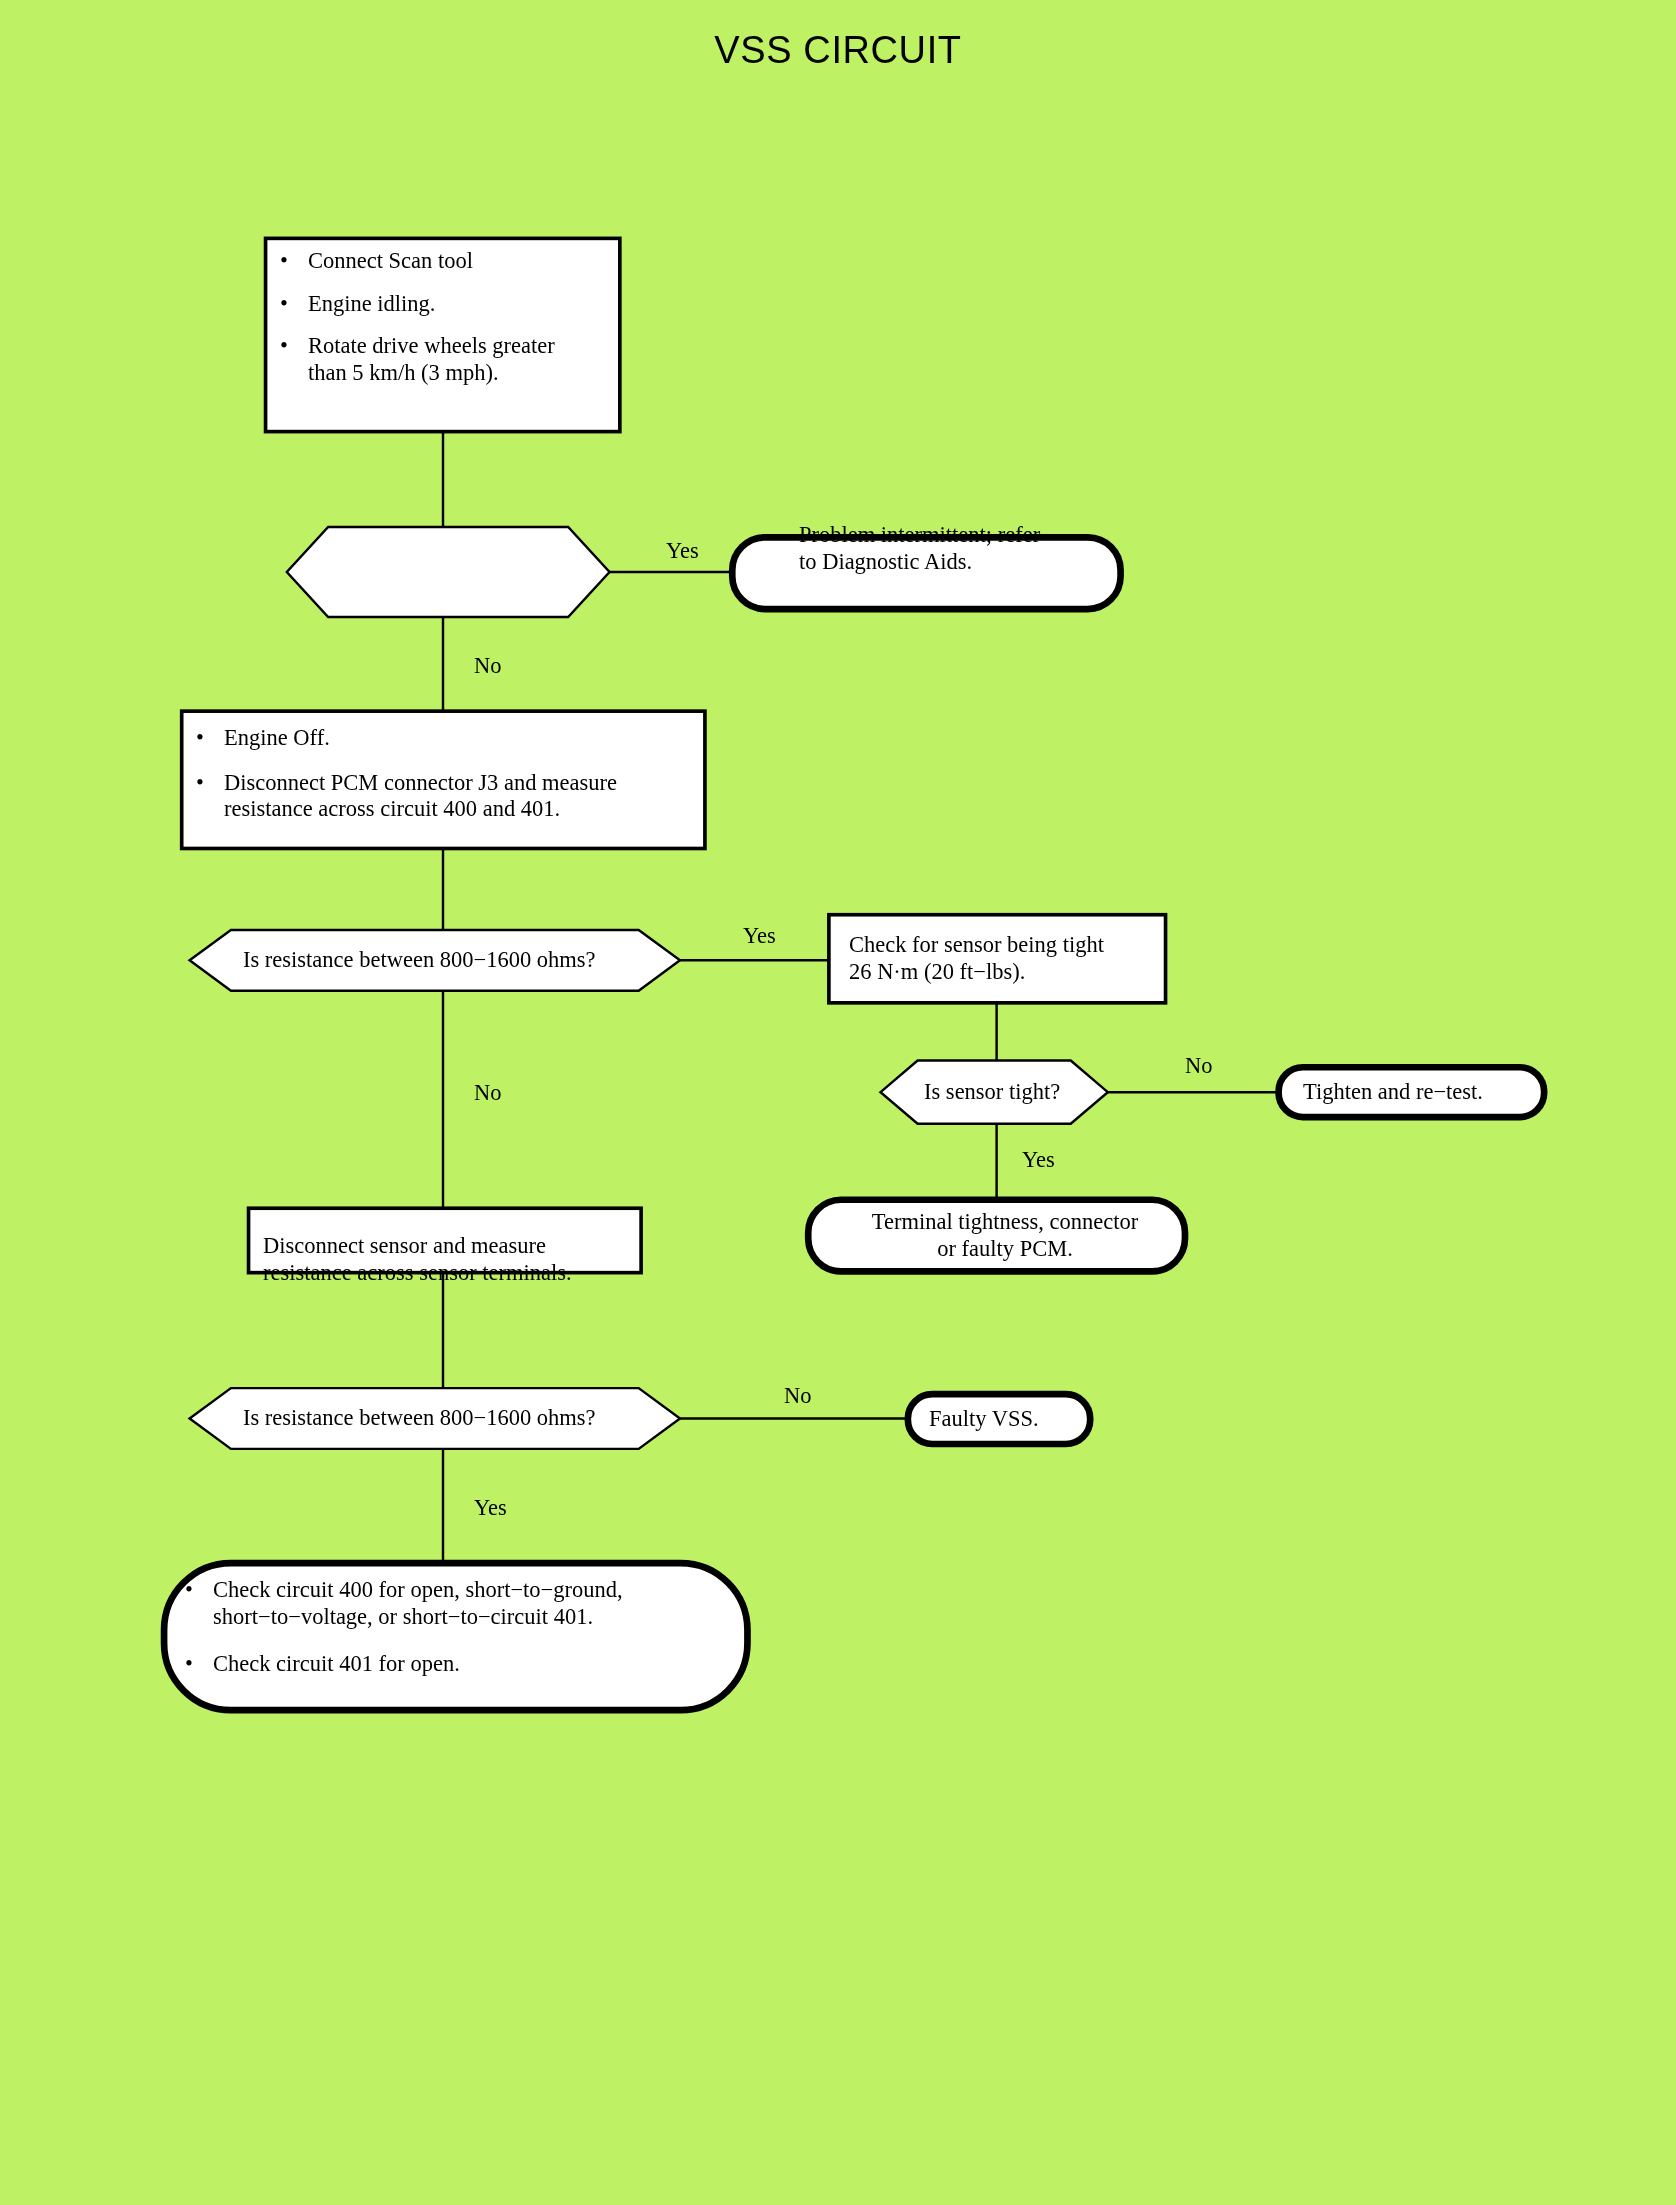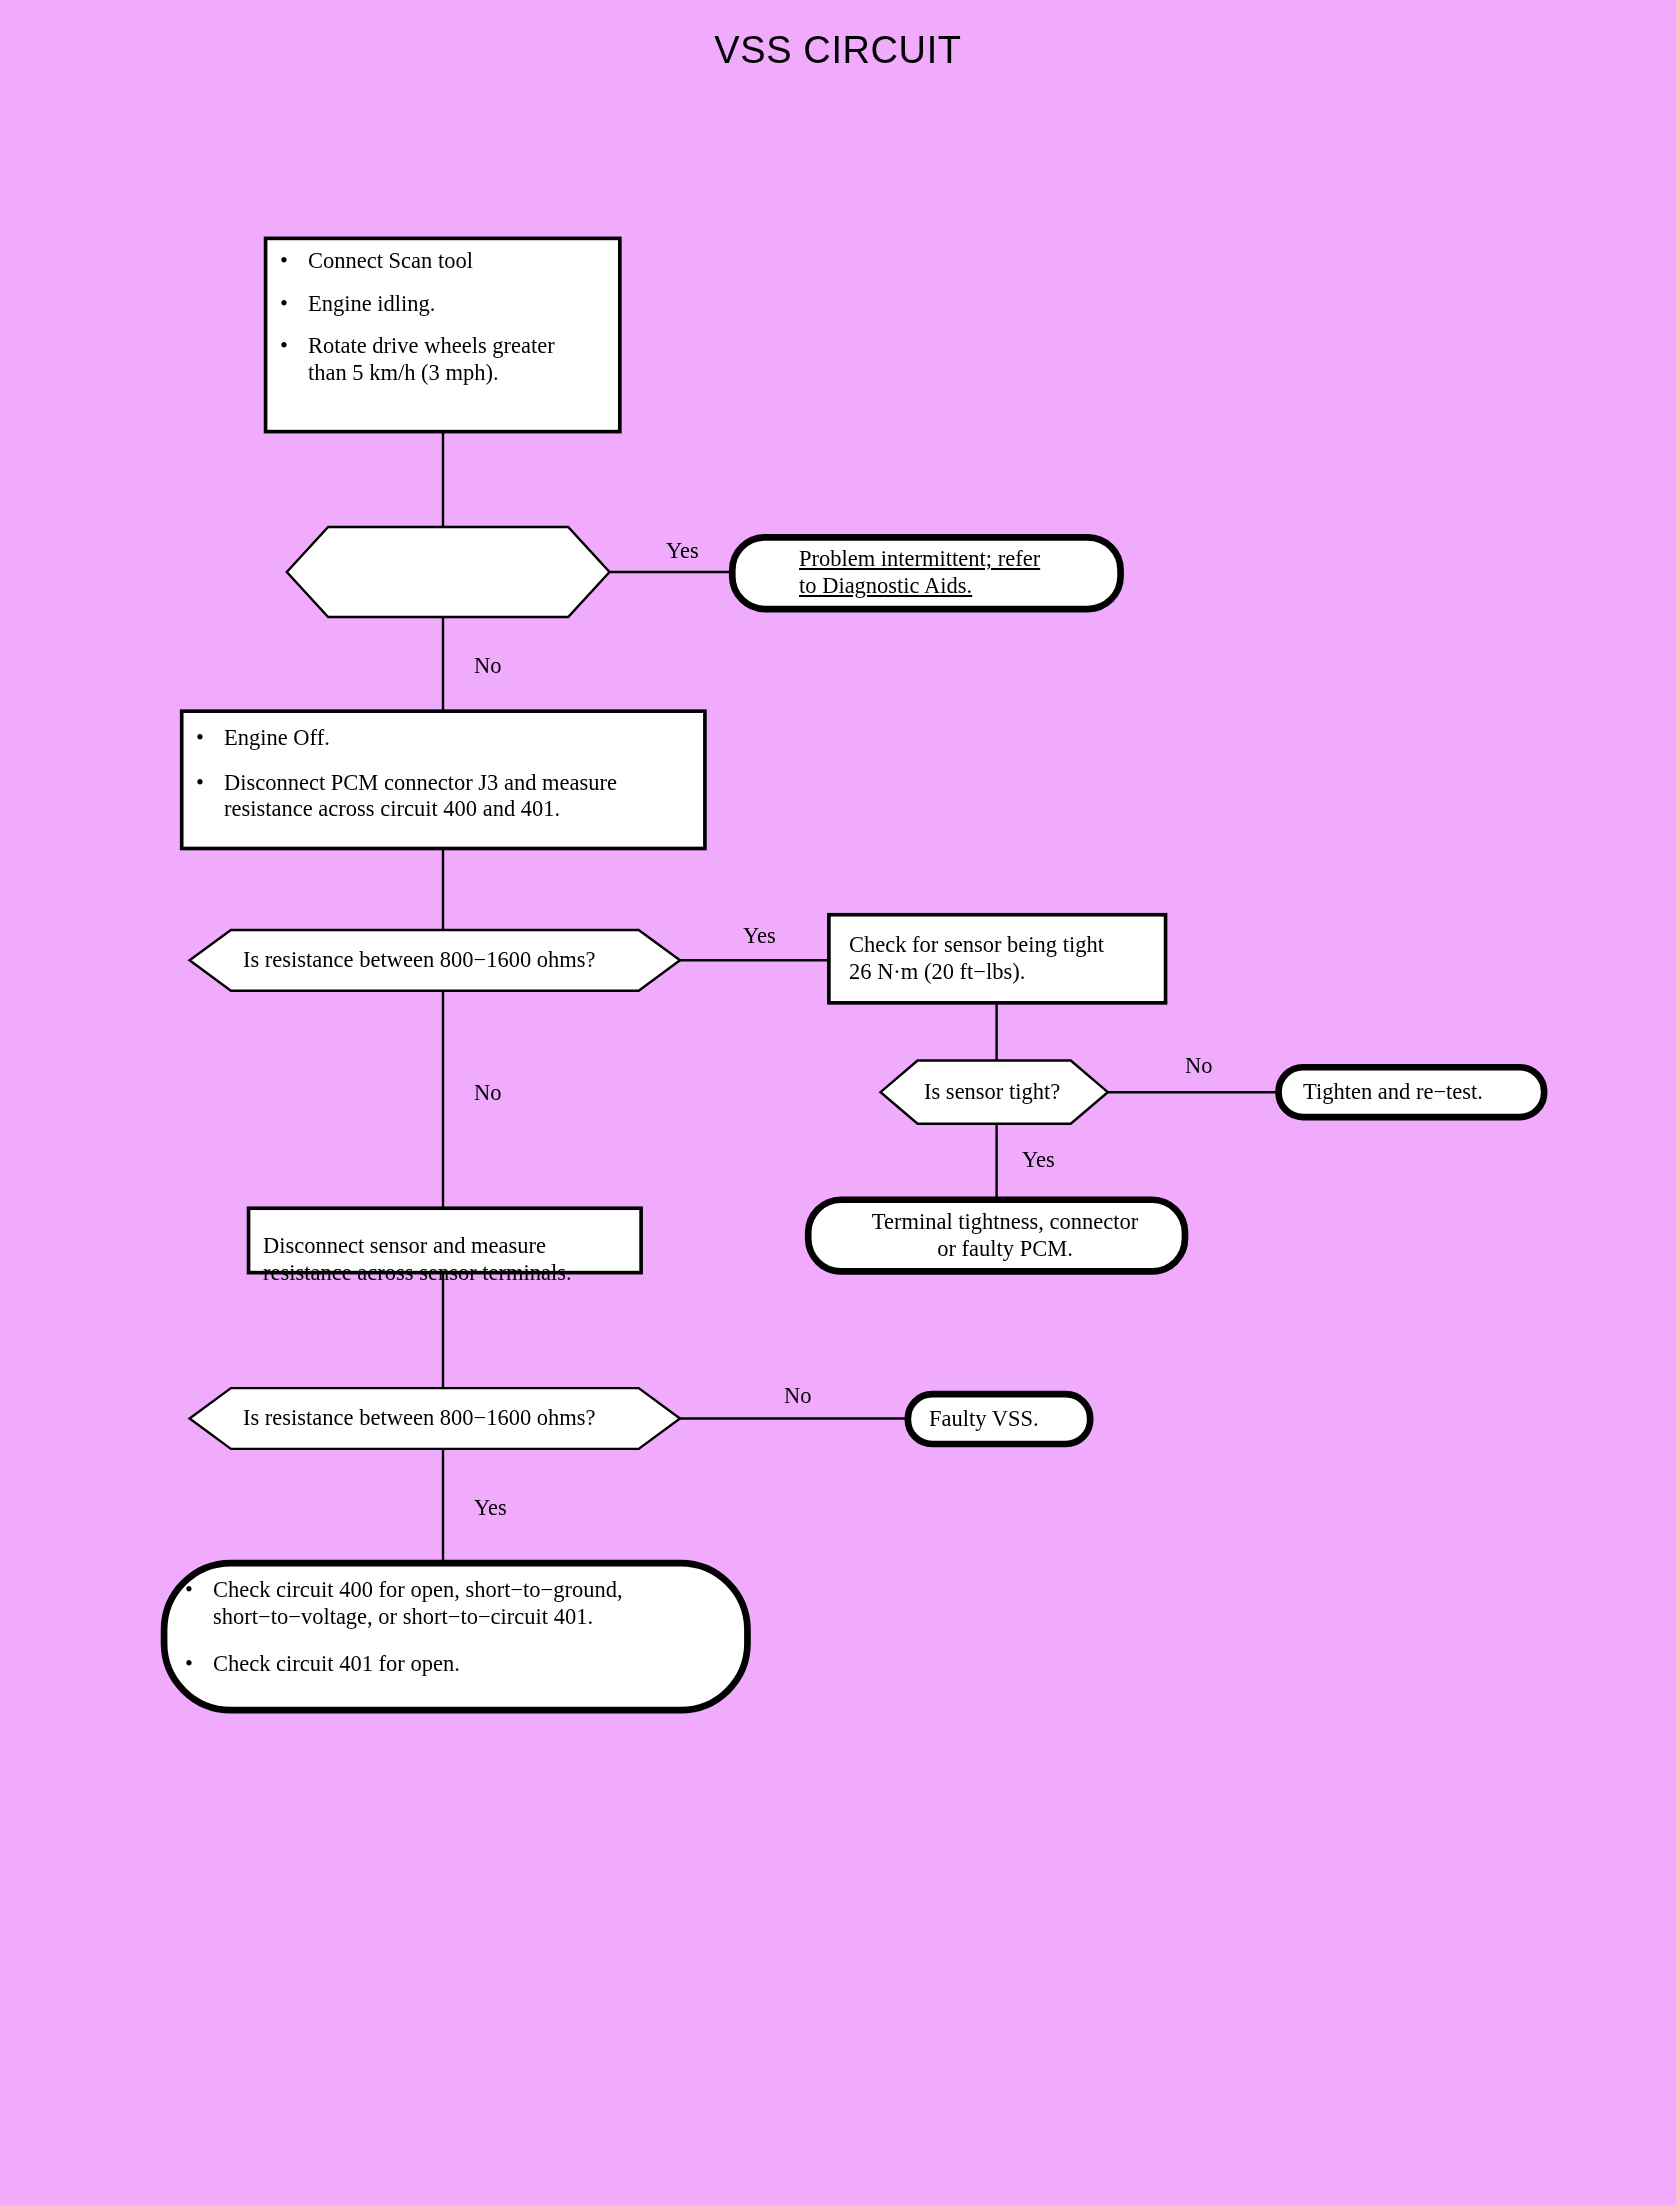--- a/index.html
+++ b/index.html
@@ -11,21 +11,21 @@
     width: 1676px;
     height: 2205px;
     position: relative;
     font-family: "Liberation Serif", "DejaVu Serif", serif;
     overflow: hidden;
   }
   #page {
     position: relative;
     width: 1676px;
     height: 2205px;
-    background: #f0abfc;
+    background: #bef264;
   }
   #flow-svg {
     position: absolute;
     left: 0;
     top: 0;
     width: 1676px;
     height: 2205px;
   }
   .page-title {
     position: absolute;
@@ -157,21 +157,21 @@
       <span class="bullet-body">Engine idling.</span>
     </div>
     <div class="bullet-row">
       <span class="bullet-dot">•</span>
       <span class="bullet-body">Rotate drive wheels greater
 than 5 km/h (3 mph).</span>
     </div>
   </div>
 
 
-  <div class="node-text centered-v" style="left:799px; top:537px; width:316px; height:72px;text-decoration:underline;">Problem intermittent; refer
+  <div class="node-text centered-v" style="left:799px; top:513px; width:316px; height:72px;">Problem intermittent; refer
 to Diagnostic Aids.</div>
 
   <div class="bullet-list" style="left:196px; top:725px; width:498px;">
     <div class="bullet-row" style="margin-bottom:18px;">
       <span class="bullet-dot">•</span>
       <span class="bullet-body">Engine Off.</span>
     </div>
     <div class="bullet-row">
       <span class="bullet-dot">•</span>
       <span class="bullet-body">Disconnect PCM connector J3 and measure

